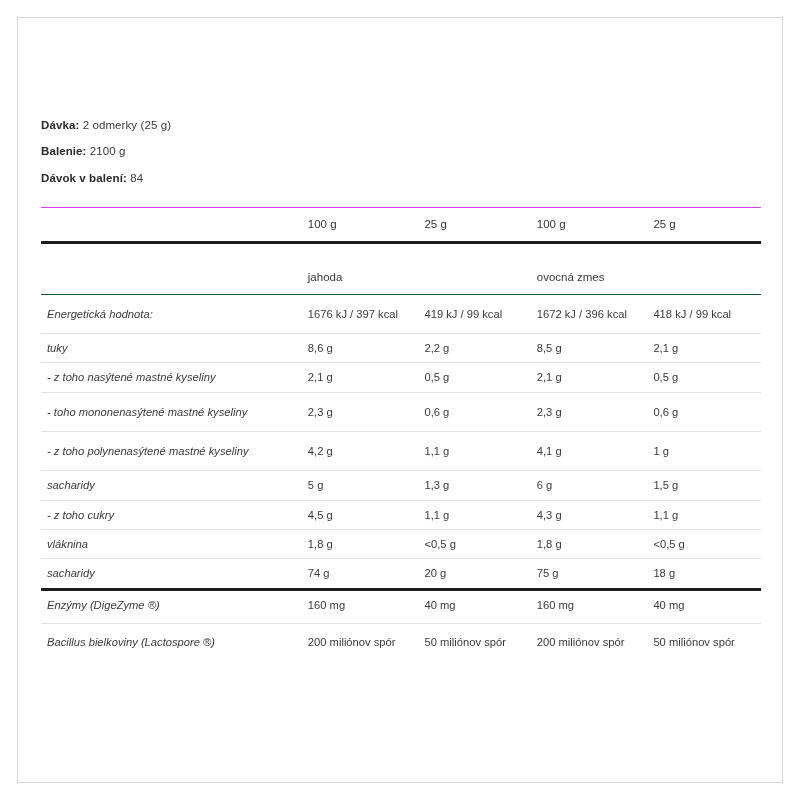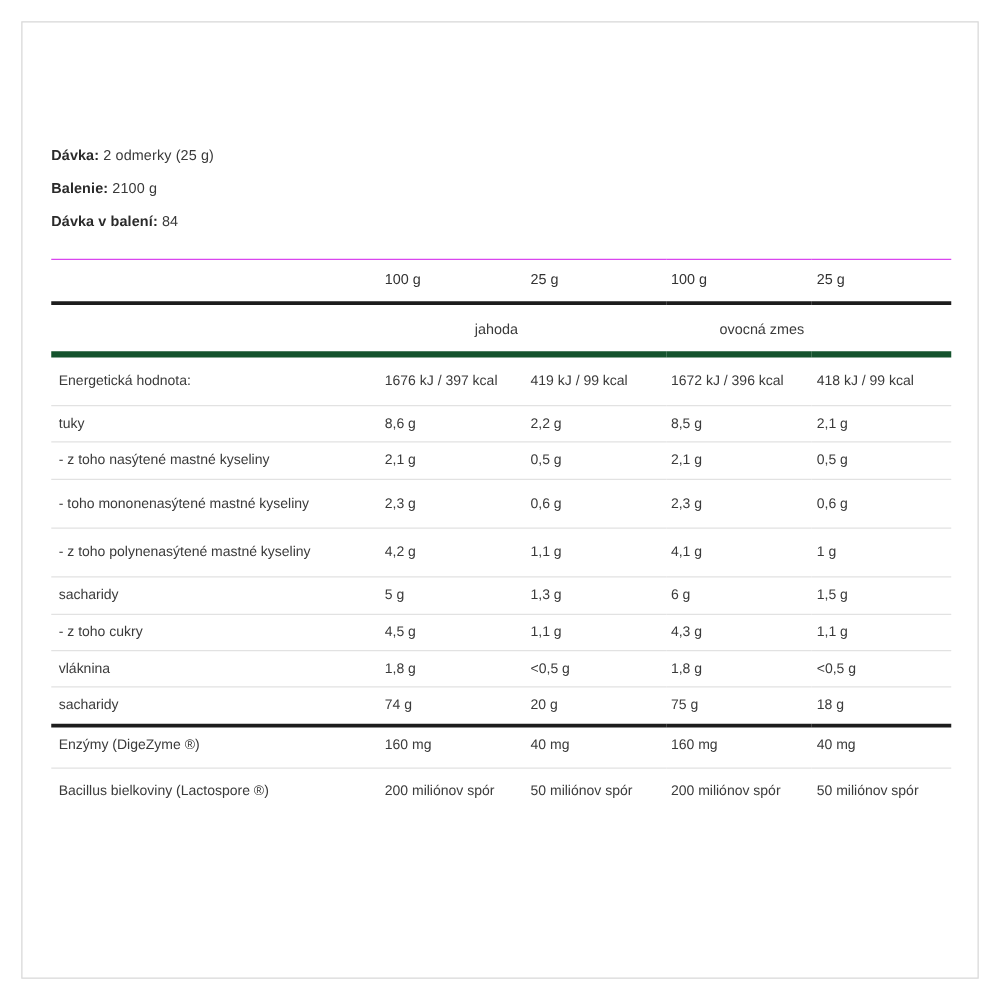--- a/index.html
+++ b/index.html
@@ -71,36 +71,36 @@
   table.nutri td, table.nutri th {
     text-align: left;
     vertical-align: middle;
     padding: 7px 6px 7px 4px;
     border-bottom: 1px solid #e2e2e2;
     font-weight: normal;
     line-height: 1.28;
   }
   table.nutri td:first-child, table.nutri th:first-child {
     padding-left: 6px;
+    font-style: italic;
   }
 
   tr.head-units td {
     border-top: 1px solid #d946ef;
     border-bottom: 3px solid #1d1d1d;
     padding-top: 9px;
     padding-bottom: 9px;
     font-size: 11.5px;
     color: #333;
   }
   tr.head-flavour td {
-    border-bottom: 5px solid #14532d;
-    padding-top: 13px;
+    border-bottom: 1px solid #14532d;
+    padding-top: 26px;
     padding-bottom: 9px;
     font-size: 11.5px;
-    text-align: right;
   }
   tr.tall td {
     padding-top: 12px;
     padding-bottom: 12px;
   }
   tr.sep-top td {
     border-top: 3px solid #1d1d1d;
     padding-top: 7px;
     padding-bottom: 11px;
   }
@@ -120,21 +120,21 @@
       <div class="meta">
         <div class="meta-row">
           <span class="k">Dávka:</span>
           <span class="v">2 odmerky (25 g)</span>
         </div>
         <div class="meta-row">
           <span class="k">Balenie:</span>
           <span class="v">2100 g</span>
         </div>
         <div class="meta-row">
-          <span class="k">Dávka v balení:</span>
+          <span class="k">Dávok v balení:</span>
           <span class="v">84</span>
         </div>
       </div>
 
       <table class="nutri">
         <colgroup>
           <col class="c0">
             <col class="c1">
             <col class="c2">
             <col class="c3">

